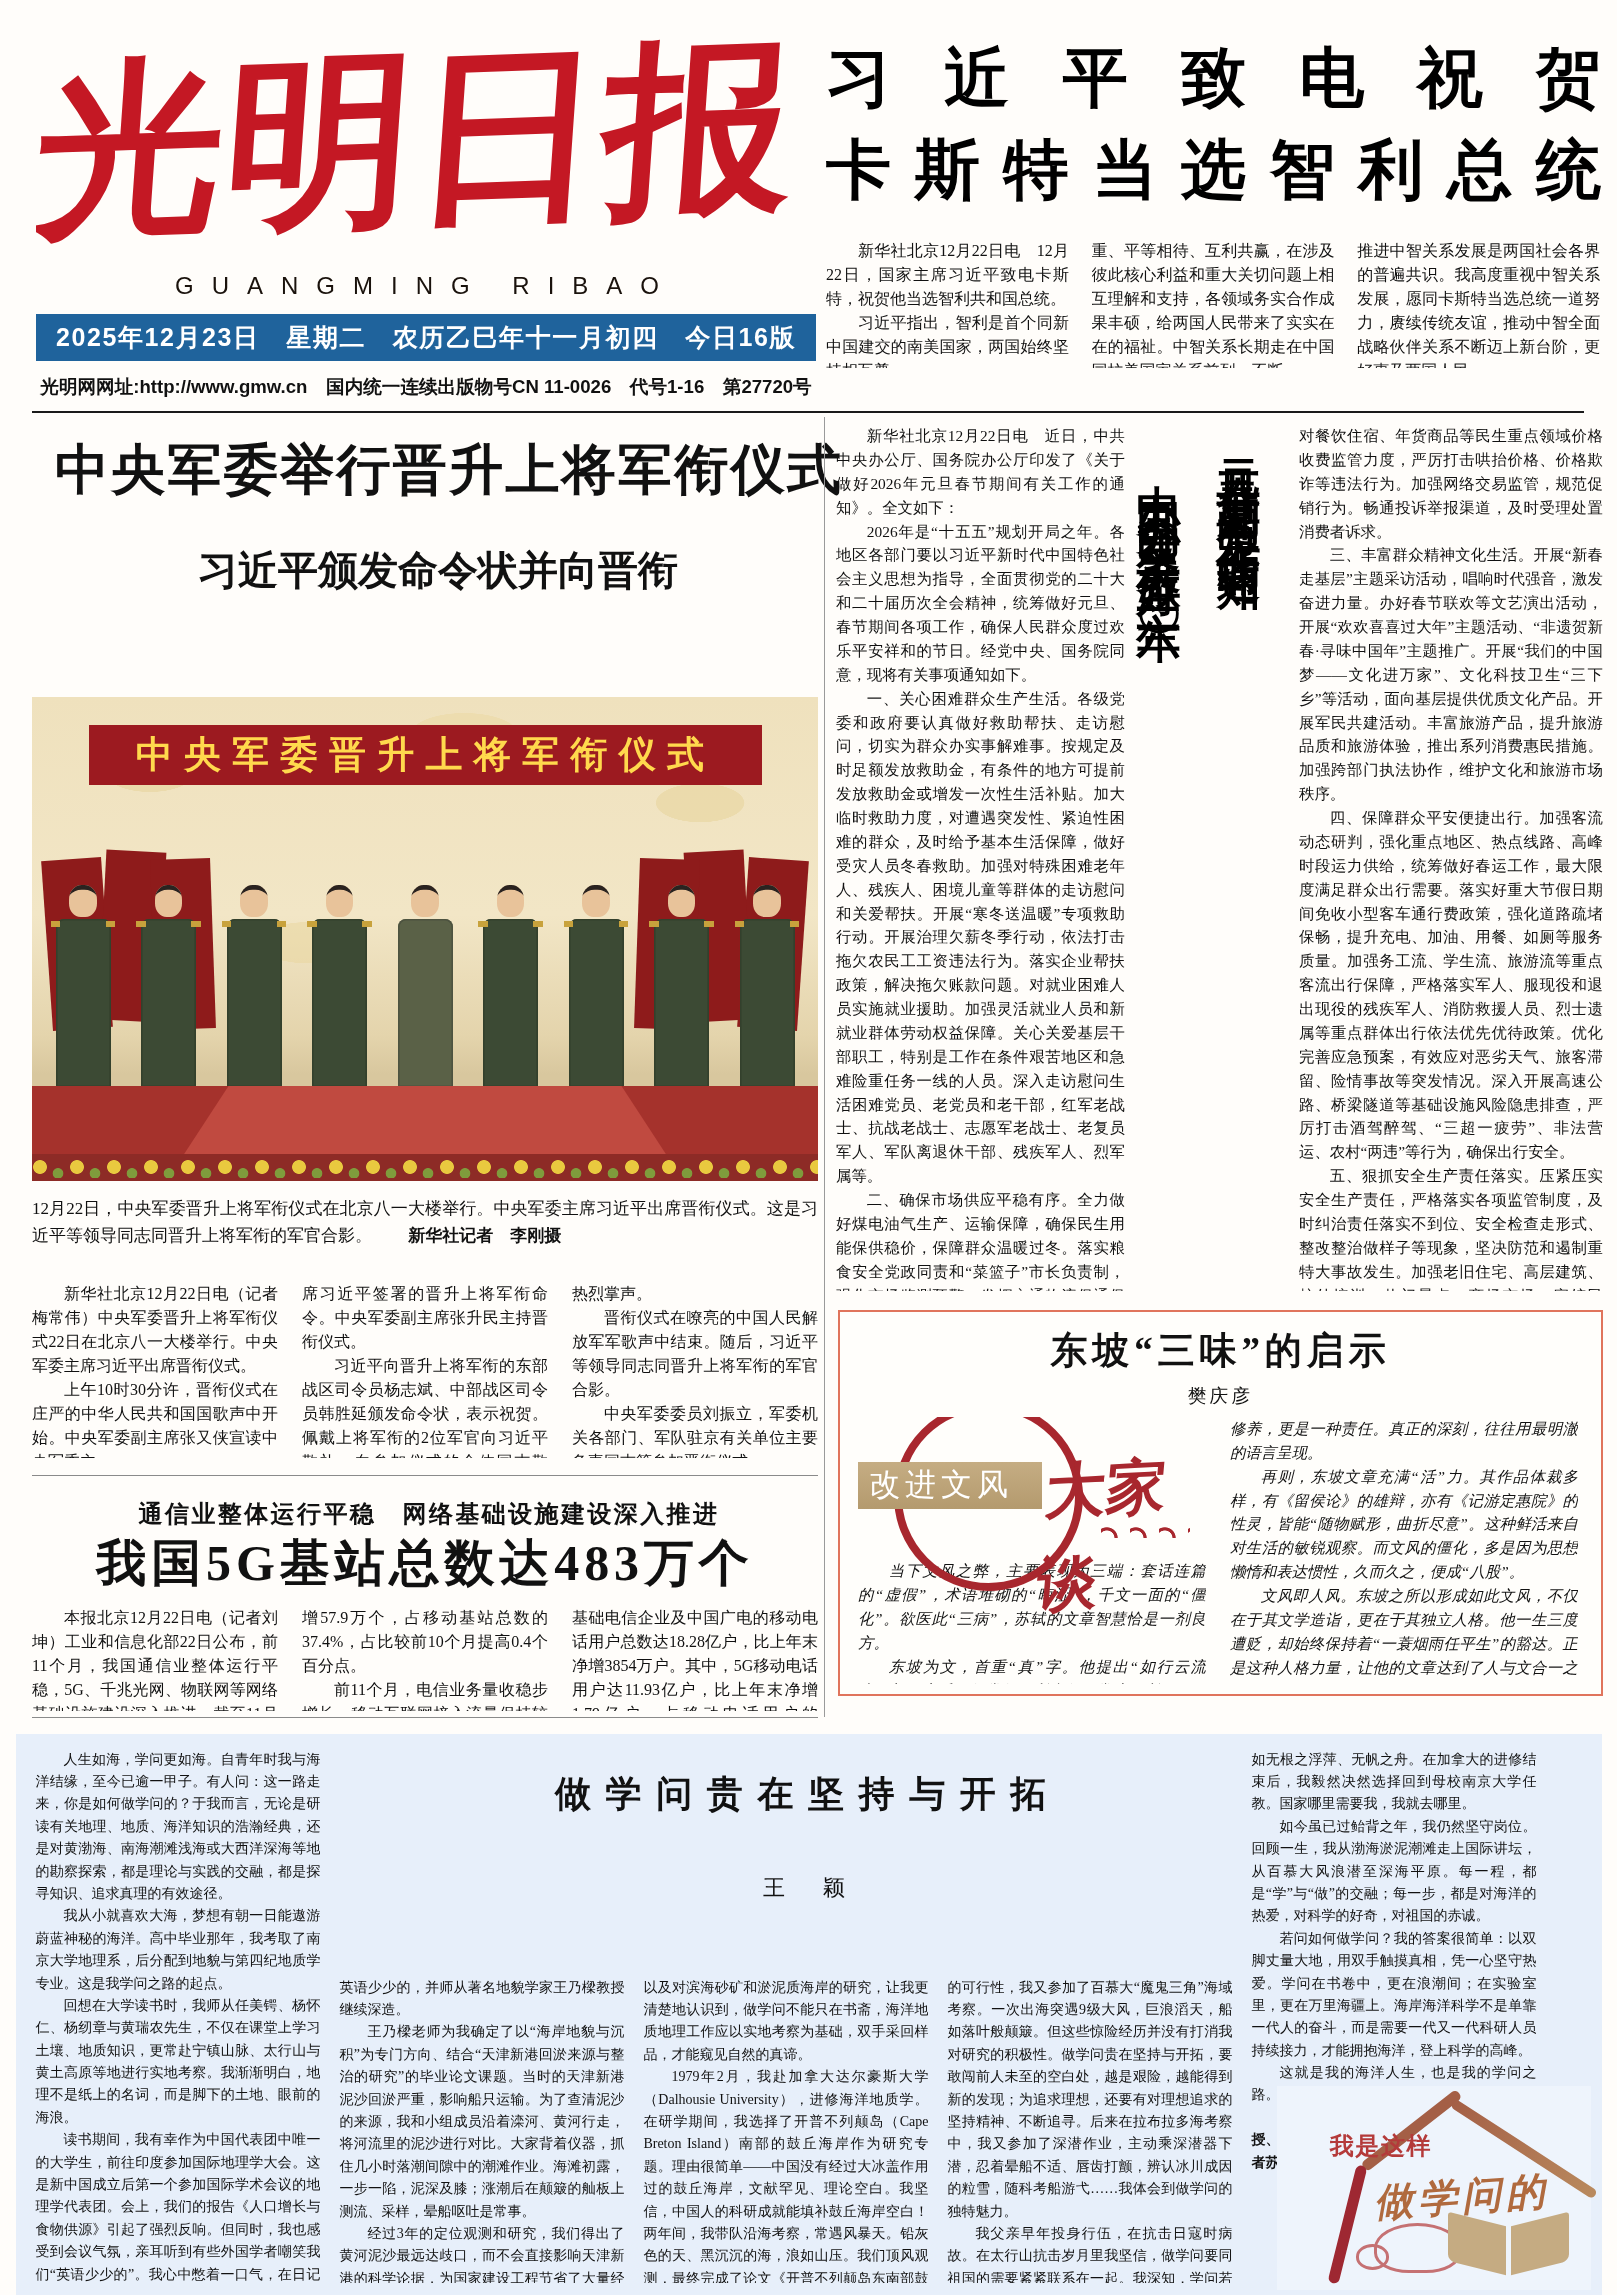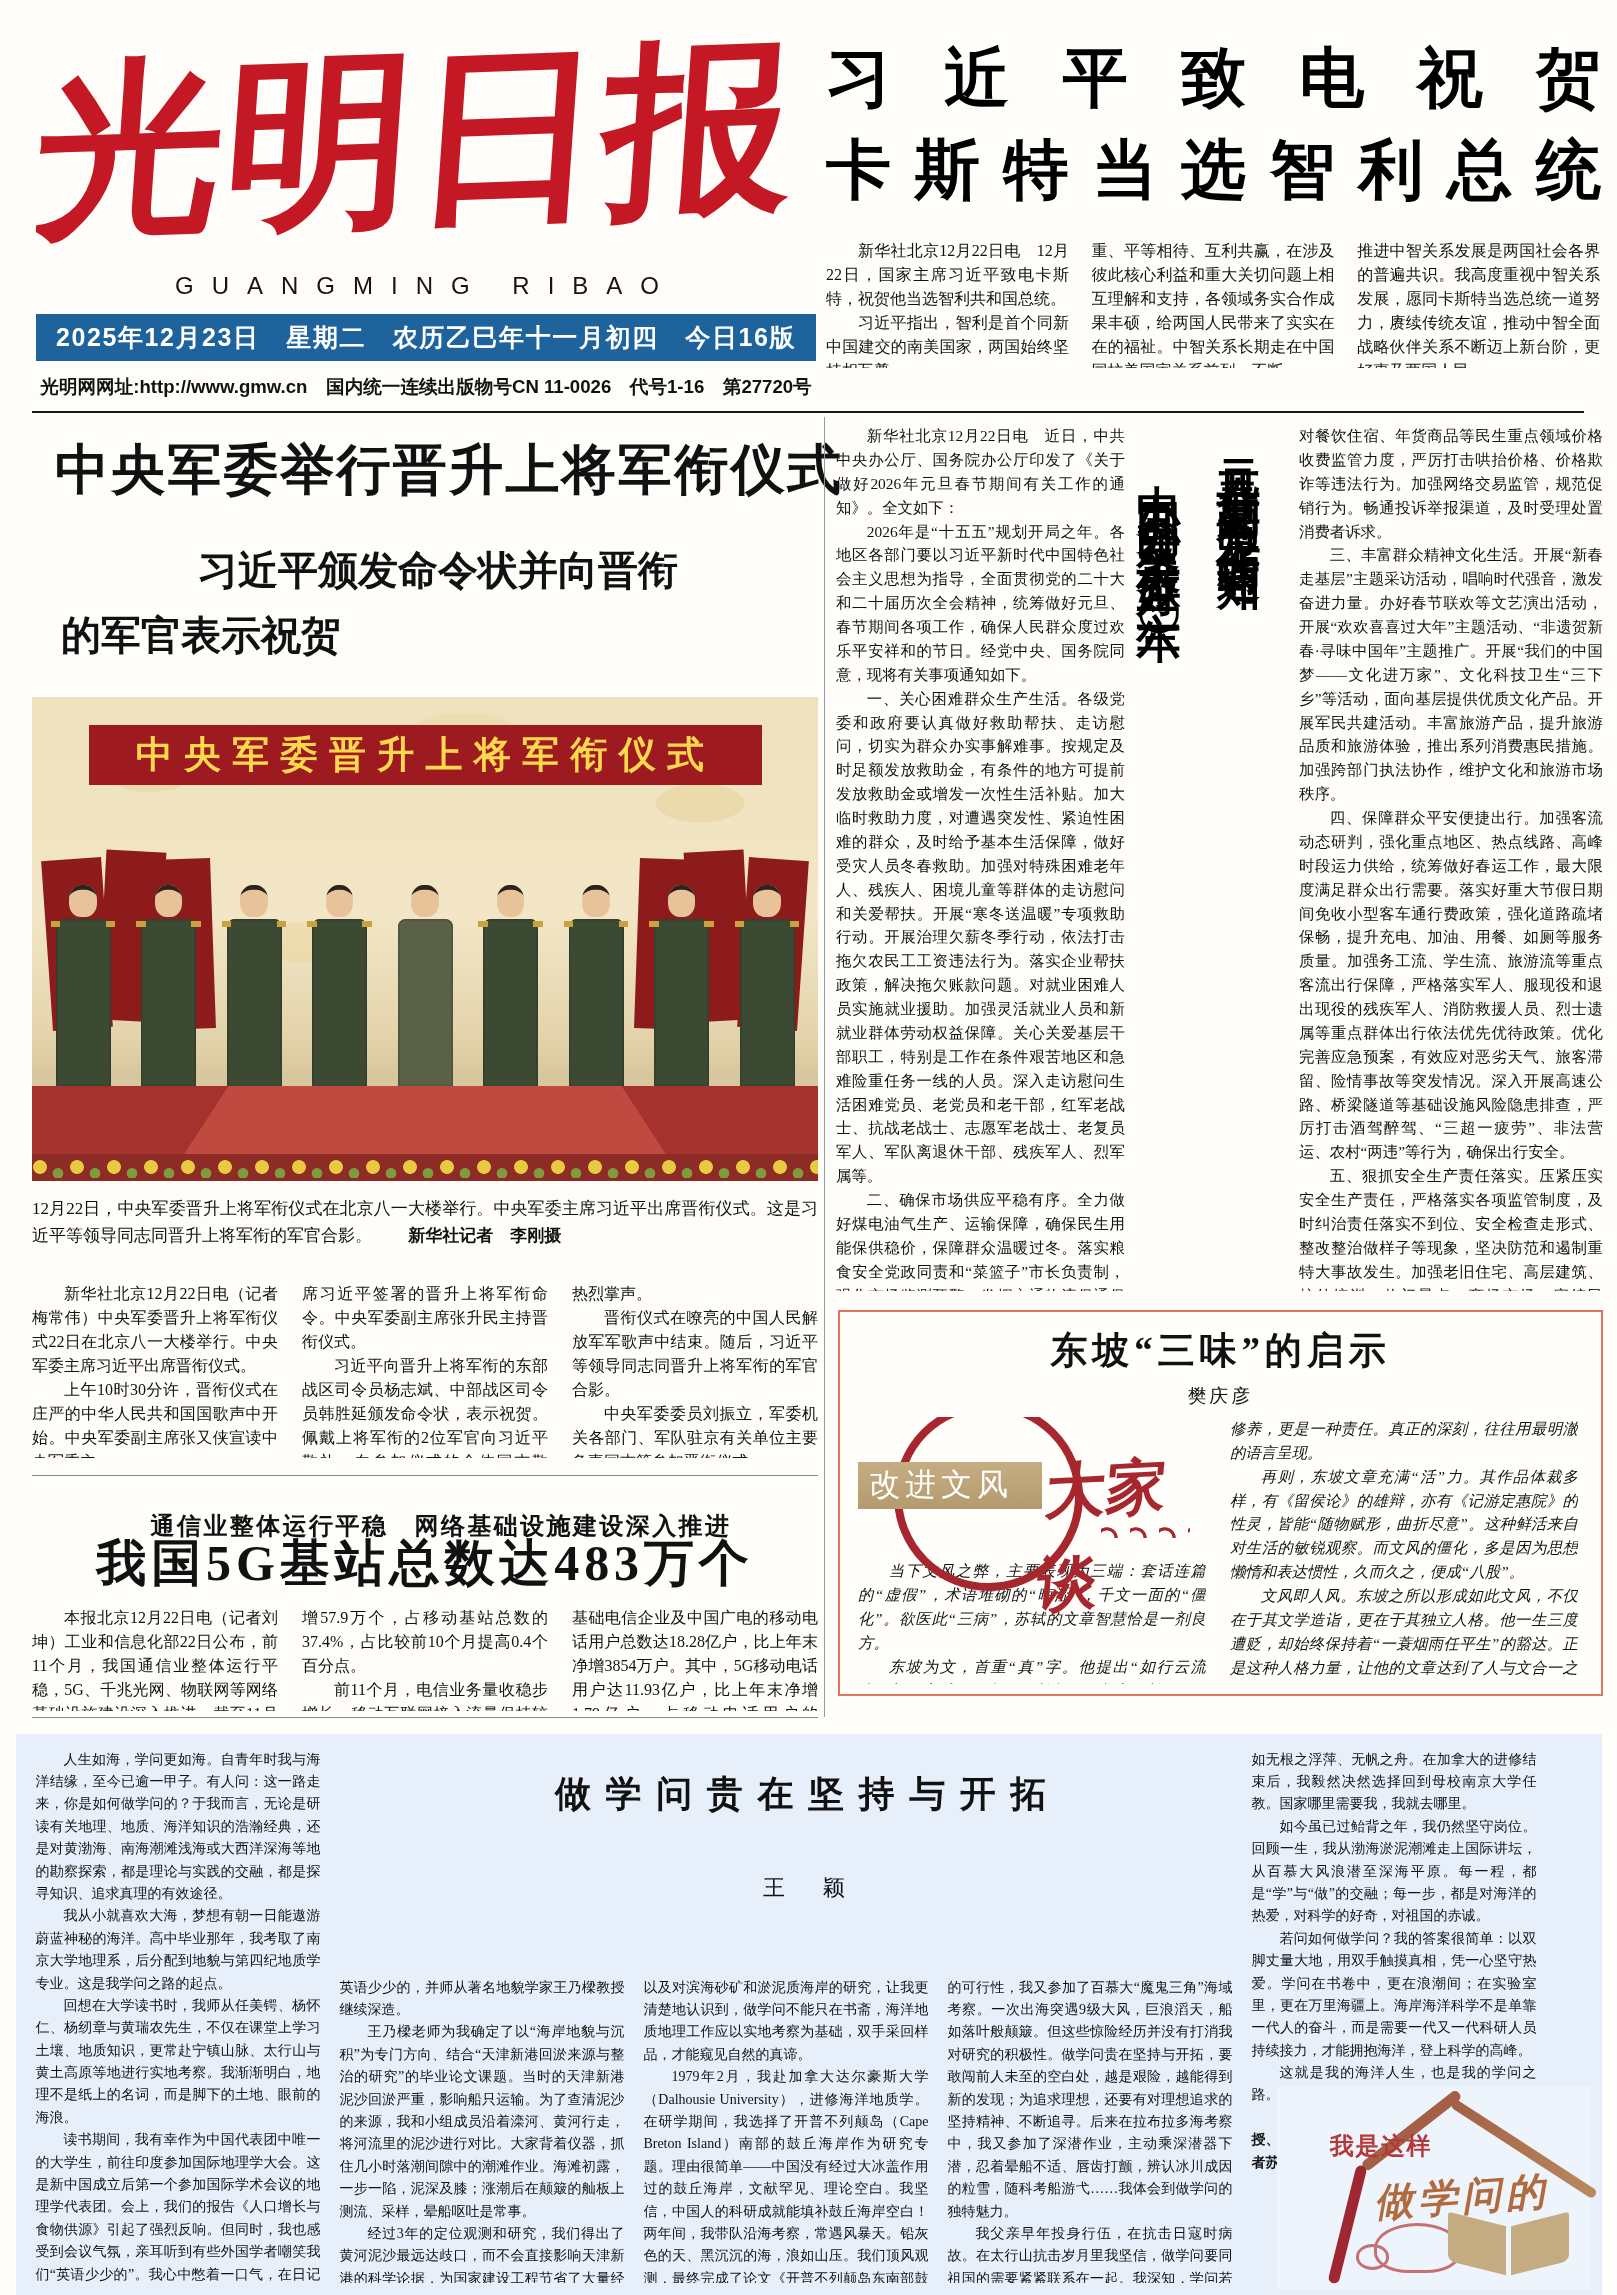--- a/index.html
+++ b/index.html
@@ -69,21 +69,21 @@
       background:#c04a40;clip-path:polygon(12% 0,88% 0,100% 100%,0 100%);}
   .photo .flowers{position:absolute;left:0;bottom:0;width:100%;height:27.5px;
       background:radial-gradient(circle 7.3px at 8px 13px,#e9c93f 0 6.5px,transparent 7.3px) 0 0/37px 24px,
                  radial-gradient(circle 5.7px at 26px 19.4px,#7f9c3c 0 4.9px,transparent 5.7px) 0 0/37px 24px,#8d2b26;}
   .caption{position:absolute;left:32px;top:1195px;width:786px;font-size:17px;line-height:1.6;
       text-align:justify;}
   .caption .credit{font-weight:bold;margin-left:32px;}
   .mil-body{position:absolute;left:32px;top:1282px;width:786px;display:flex;gap:24px;}
   .mil-body .col{width:246px;height:176px;overflow:hidden;}
   .rule-l1{position:absolute;left:32px;top:1475px;width:786px;height:0.8px;background:#8a8a8a;}
-  .g5-kicker{position:absolute;left:32px;top:1494px;width:786px;text-align:center;margin:16px;
+  .g5-kicker{position:absolute;left:32px;top:1494px;width:786px;text-align:center;margin:4px;
       font-size:24px;font-weight:bold;letter-spacing:2.4px;}
   .g5-h1{position:absolute;left:32px;top:1530px;width:786px;text-align:center;margin:0;
       font-weight:900;font-size:50px;letter-spacing:4.9px;}
   .g5-body{position:absolute;left:32px;top:1606px;width:786px;display:flex;gap:24px;}
   .g5-body .col{width:246px;height:105px;overflow:hidden;}
   .rule-l2{position:absolute;left:32px;top:1717px;width:786px;height:0.8px;background:#8a8a8a;}
   .vrule{position:absolute;left:824px;top:417px;width:0.8px;height:1300px;background:#9a9a9a;}
   
   .notice-left{position:absolute;left:836px;top:424px;width:289px;height:867px;overflow:hidden;}
   .notice-right{position:absolute;left:1299px;top:424px;width:304px;height:867px;overflow:hidden;}
@@ -170,21 +170,20 @@
           <p class="para">重、平等相待、互利共赢，在涉及彼此核心利益和重大关切问题上相互理解和支持，各领域务实合作成果丰硕，给两国人民带来了实实在在的福祉。中智关系长期走在中国同拉美国家关系前列，不断</p>
         </div>
       <div class="col cont">
           <p class="para">推进中智关系发展是两国社会各界的普遍共识。我高度重视中智关系发展，愿同卡斯特当选总统一道努力，赓续传统友谊，推动中智全面战略伙伴关系不断迈上新台阶，更好惠及两国人民。</p>
         </div>
     </div>
   </div>
 
   <h1 class="mil-h1">中央军委举行晋升上将军衔仪式</h1>
   <h2 class="mil-h2a">习近平颁发命令状并向晋衔</h2>
-  <h2 class="mil-h2b">的军官表示祝贺</h2>
 
   <div class="photo">
     <div class="pattern"></div>
     <div class="banner">
       <span>中央军委晋升上将军衔仪式</span>
     </div>
     <div class="flag f1"></div>
     <div class="flag f2"></div>
     <div class="flag f3"></div>
     <div class="flag f4"></div>

